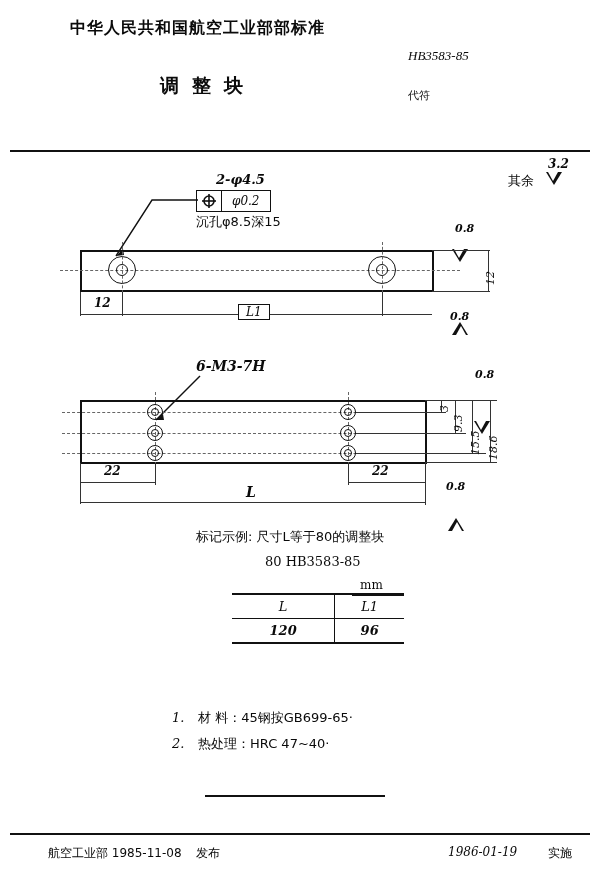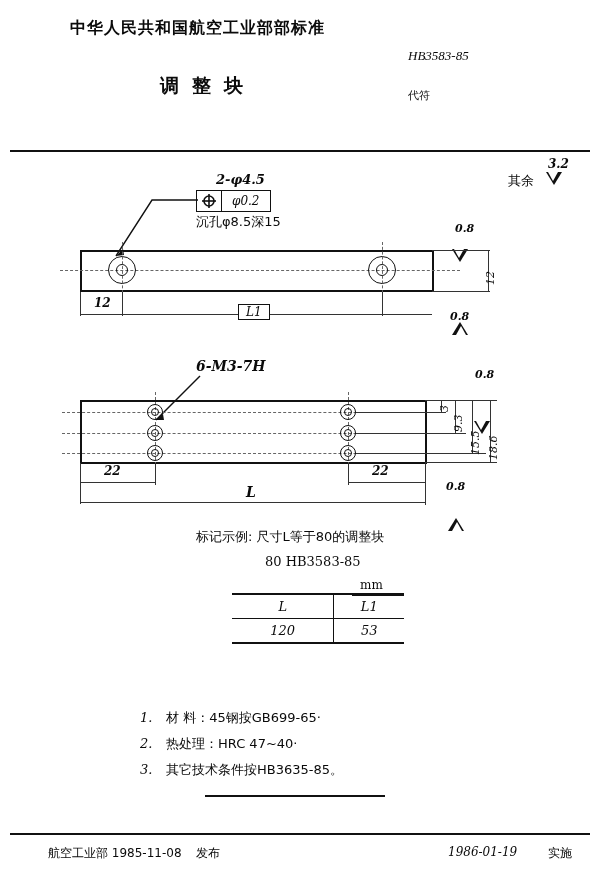--- a/index.html
+++ b/index.html
@@ -70,28 +70,28 @@
   #dim-table{left:232px;top:593px;width:172px;}
   #dim-table table{border-collapse:collapse;width:100%;}
   #dim-table td{
     text-align:center;font-size:13px;font-style:italic;padding:4px 0;
     font-family:"DejaVu Serif",serif;border-right:1.6px solid #111;
   }
   #dim-table td:last-child{border-right:none;}
   #dim-table tr.hdr td{border-bottom:1.4px solid #111;}
   #dim-table tr.r1 td{border-bottom:1.4px solid #111;}
   #dim-table .tbl-top{border-top:2.4px solid #111;}
-  #dim-table .tbl-bot{border-bottom:2.4px solid #111;}
+  #dim-table .tbl-bot{border-bottom:2.4px solid #111;font-weight:bold;}
   #unit-label{left:360px;top:578px;font-size:12px;font-family:"DejaVu Serif",serif;}
   #unit-underline{left:352px;top:594px;width:52px;height:1.6px;background:#111;}
 
   
   #notes{left:140px;top:705px;font-size:13px;line-height:26px;
      font-family:"DejaVu Sans","Liberation Sans",sans-serif;}
-  #notes .note{white-space:nowrap;}
+  #notes .note{white-space:nowrap;margin-left:32px;}
   #notes .num{display:inline-block;width:26px;font-style:italic;
      font-family:"DejaVu Serif",serif;}
 
   
   #mark-1{left:196px;top:528px;font-size:13px;white-space:nowrap;
      font-family:"DejaVu Sans","Liberation Sans",sans-serif;text-align:right;}
   #mark-2{left:258px;top:554px;font-size:13px;white-space:nowrap;
      font-family:"DejaVu Serif",serif;margin-left:7px;}
 
   
@@ -234,36 +234,33 @@
 <div class="abs" id="unit-underline"></div>
 <div class="abs" id="dim-table">
   <table>
     <tbody>
         <tr class="hdr">
       <td class="tbl-top">L</td>
       <td class="tbl-top">L1</td>
     </tr>
     <tr>
       <td class="tbl-bot">120</td>
-      <td class="tbl-bot">53</td>
+      <td class="tbl-bot">96</td>
     </tr>
   </tbody>
     </table>
 </div>
 
 <div class="abs" id="notes">
   <div class="note">
     <span class="num">1.</span><span>材 料：45钢按GB699-65·</span>
   </div>
   <div class="note">
     <span class="num">2.</span><span>热处理：HRC 47~40·</span>
   </div>
-  <div class="note">
-    <span class="num">3.</span><span>其它技术条件按HB3635-85。</span>
-  </div>
 </div>
 
 <div class="abs rule" id="notes-rule"></div>
 <div class="abs rule" id="foot-rule"></div>
 
 <div class="abs foot" id="foot-issuer">航空工业部 1985-11-08</div>
 <div class="abs foot" id="foot-publish">发布</div>
 <div class="abs foot" id="foot-date">1986-01-19</div>
 <div class="abs foot" id="foot-effect">实施</div>
 

